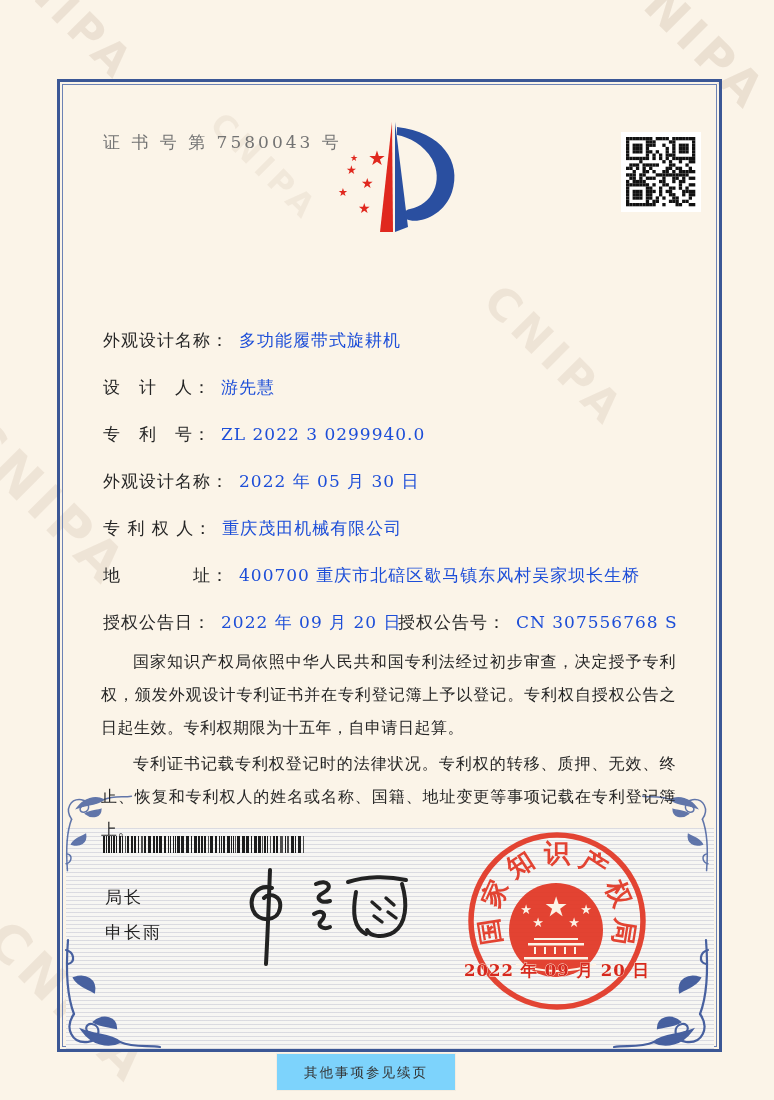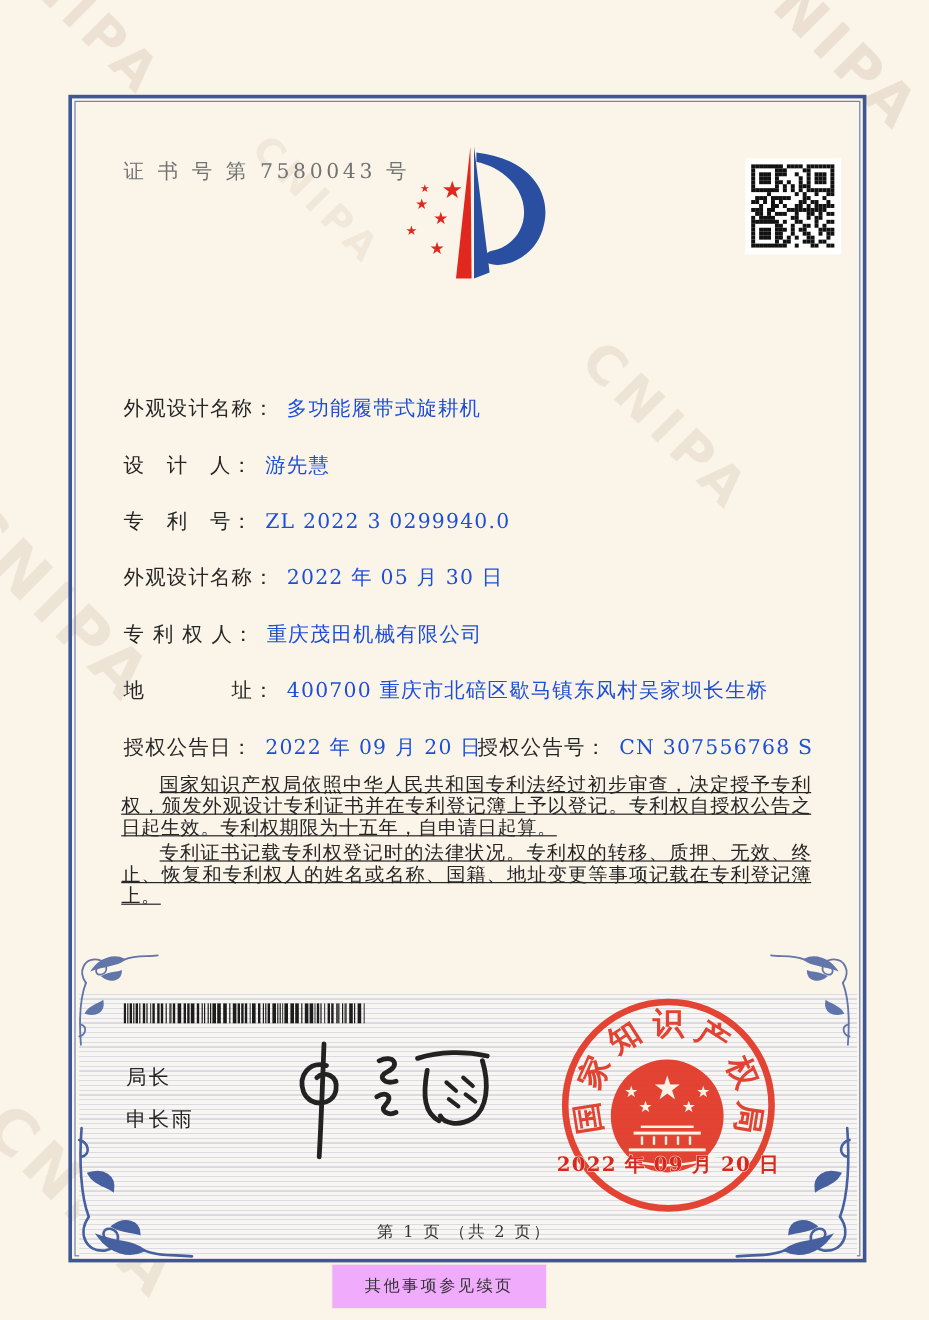--- a/index.html
+++ b/index.html
@@ -45,22 +45,22 @@
   .fields{position:absolute;left:103px;top:329px;width:600px;}
   .fields .row{height:22px;margin-bottom:25px;font-size:17px;letter-spacing:1px;white-space:nowrap;}
   .lbl{color:#262626;}
   .val{margin-left:10px;color:#1d4ed8;}
 
   .grant-row{position:absolute;left:103px;top:611px;width:600px;font-size:17px;
       letter-spacing:1px;white-space:nowrap;}
   .grant-no{position:absolute;left:295px;top:0;}
 
   .paras{position:absolute;left:101px;top:645px;width:575px;}
-  .paras p{margin:0 0 3px 0;font-size:16px;line-height:18px;text-indent:2em;
-      text-align:justify;letter-spacing:.5px;text-decoration:underline;}
+  .paras p{margin:0 0 3px 0;font-size:16px;line-height:33px;text-indent:2em;
+      text-align:justify;letter-spacing:.5px;}
 
   
   .panel{position:absolute;left:66px;top:828px;width:648px;height:221px;
       background:#f7f6f3;
       background-image:repeating-linear-gradient(180deg,
          rgba(116,120,158,.22) 0 1px, rgba(255,255,255,0) 1px 4px);}
 
   .fl{position:absolute;pointer-events:none;}
   .fl-bl{left:58px;top:938px;}
   .fl-br{left:611px;top:938px;transform:scaleX(-1);}
@@ -70,21 +70,21 @@
   .barcode{position:absolute;left:103px;top:836px;}
   .signer-title{position:absolute;left:105px;top:886px;font-size:17px;letter-spacing:2px;}
   .signer-name{position:absolute;left:105px;top:921px;font-size:17px;letter-spacing:2px;}
   .signature{position:absolute;left:220px;top:866px;}
   .seal{position:absolute;left:462px;top:826px;}
   .ringchar{font-size:26px;font-weight:bold;fill:#e23a28;}
   .page-no{position:absolute;left:0;top:1018px;width:774px;text-align:center;
       font-size:13.5px;letter-spacing:2px;color:#333;}
 
   .note-box{position:absolute;left:277px;top:1054px;width:178px;height:36px;
-      background:#f0abfc;box-shadow:0 0 0 1px rgba(0,0,0,.03);
+      background:#7dd3fc;box-shadow:0 0 0 1px rgba(0,0,0,.03);
       text-align:center;line-height:36px;font-size:13.5px;letter-spacing:2px;color:#333;}
 </style>
 </head>
 <body>
 
 <div class="page">
 
   <span class="wm wm1">CNIPA</span>
   <span class="wm wm2">CNIPA</span>
   <span class="wm wm3">CNIPA</span>
@@ -527,18 +527,17 @@
       <rect x="82" y="121" width="2" height="7" fill="#fdf3e6"></rect>
       <rect x="92" y="121" width="2" height="7" fill="#fdf3e6"></rect>
       <rect x="102" y="121" width="2" height="7" fill="#fdf3e6"></rect>
       <rect x="112" y="121" width="2" height="7" fill="#fdf3e6"></rect>
       <rect x="62" y="131" width="64" height="2.5" fill="#fdf3e6"></rect>
       <path d="M54,138 Q94,152 134,138" stroke="#fdf3e6" stroke-width="2" fill="none"></path>
     </g>
     <text x="95" y="150" text-anchor="middle" font-size="16.5" font-weight="bold" fill="#d6281e" stroke="#fbf1e2" stroke-width="0.8" paint-order="stroke" letter-spacing="1">2022 年 09 月 20 日</text>
   </svg>
 
-  <div class="page-no">第 1 页 （共 2 页）</div>
   <div class="note-box">
     <span>其他事项参见续页</span>
   </div>
 
 </div>
 
 </body></html>

